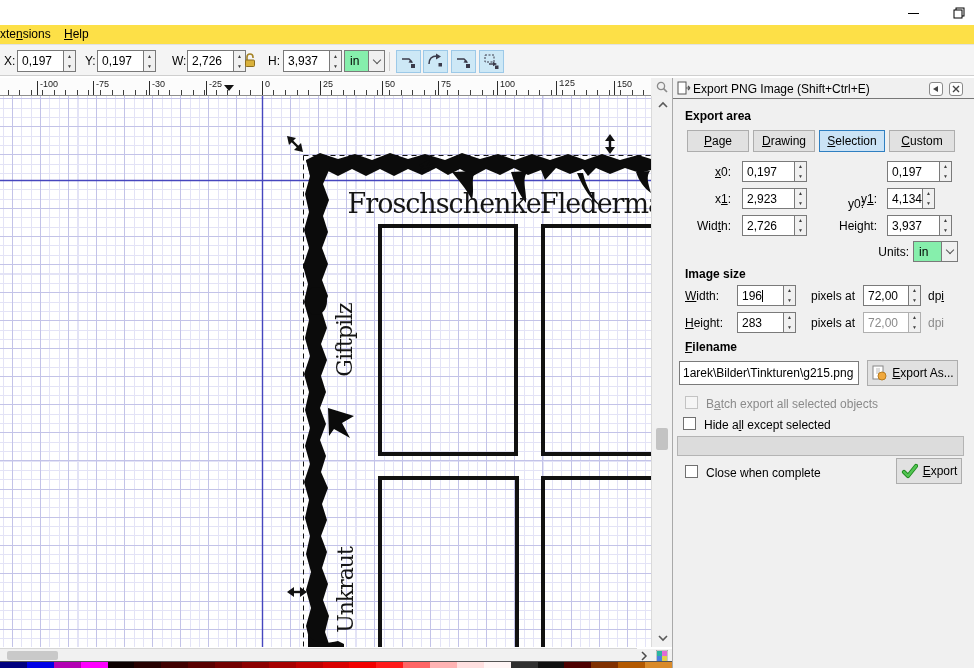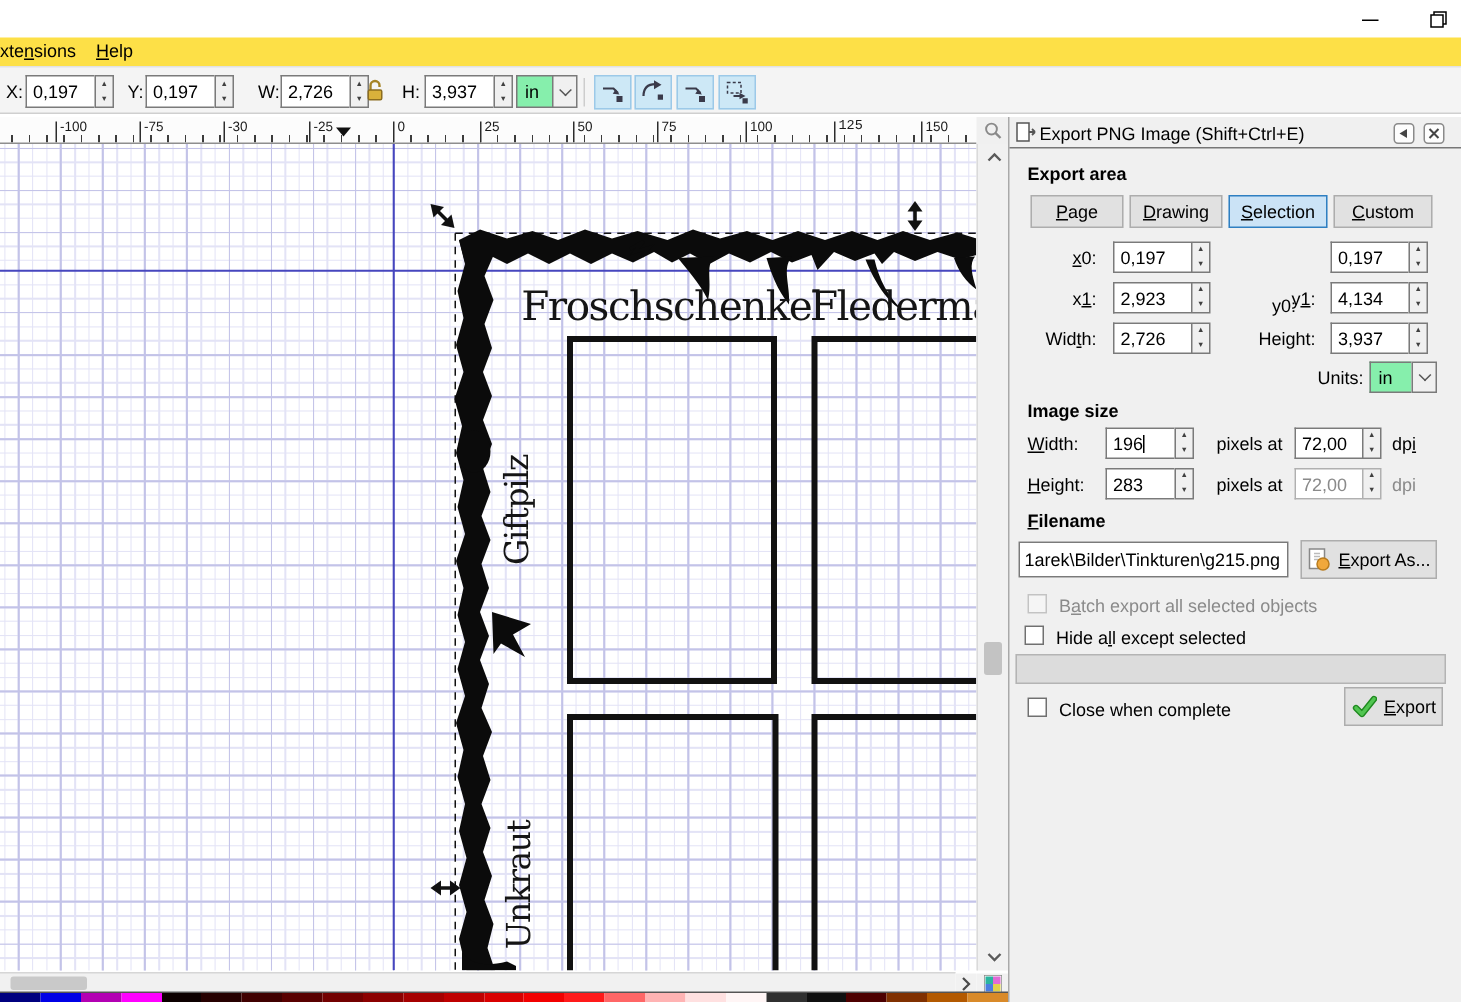--- a/index.html
+++ b/index.html
@@ -382,21 +382,21 @@
     <span class="plabel" style="left:0px;top:114px;width:58px;">x<u>1</u>:</span>
     <div class="spinfield" style="left:69px;top:110px;height:21px;">
       <div class="sf-text" style="width:52px;">2,923</div>
       <div class="sf-spin">
           <span class="sf-up"></span>
           <span class="sf-dn"></span>
         </div>
     </div>
     <span class="plabel" style="left:140px;top:114px;width:64px;">y<u>1</u>:</span>
     <div class="spinfield" style="left:214px;top:110px;height:21px;">
-      <div class="sf-text" style="width:52px;">4,134</div>
+      <div class="sf-text" style="width:35px;">4,134</div>
       <div class="sf-spin">
           <span class="sf-up"></span>
           <span class="sf-dn"></span>
         </div>
     </div>
 
     <span class="plabel" style="left:0px;top:141px;width:58px;">Wid<u>t</u>h:</span>
     <div class="spinfield" style="left:69px;top:137px;height:21px;">
       <div class="sf-text" style="width:52px;">2,726</div>
       <div class="sf-spin">

